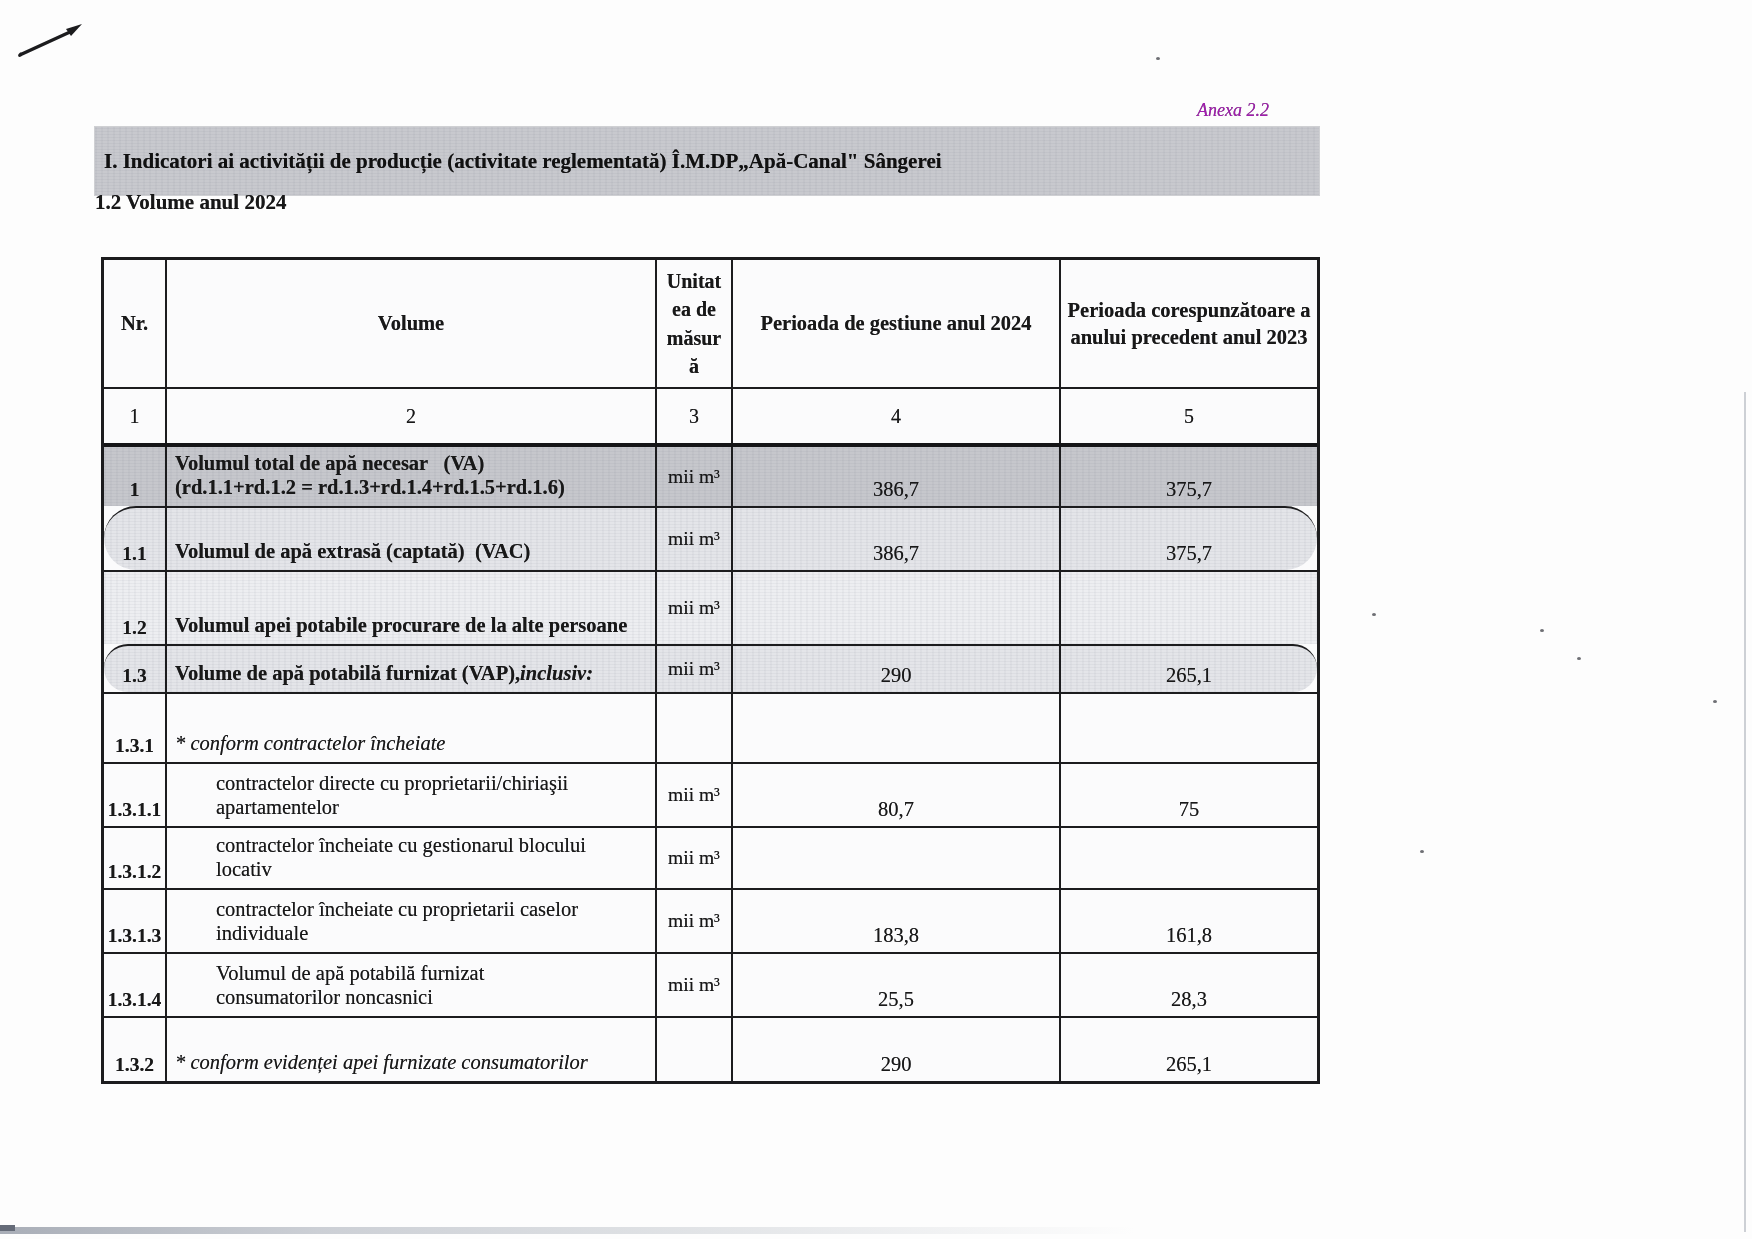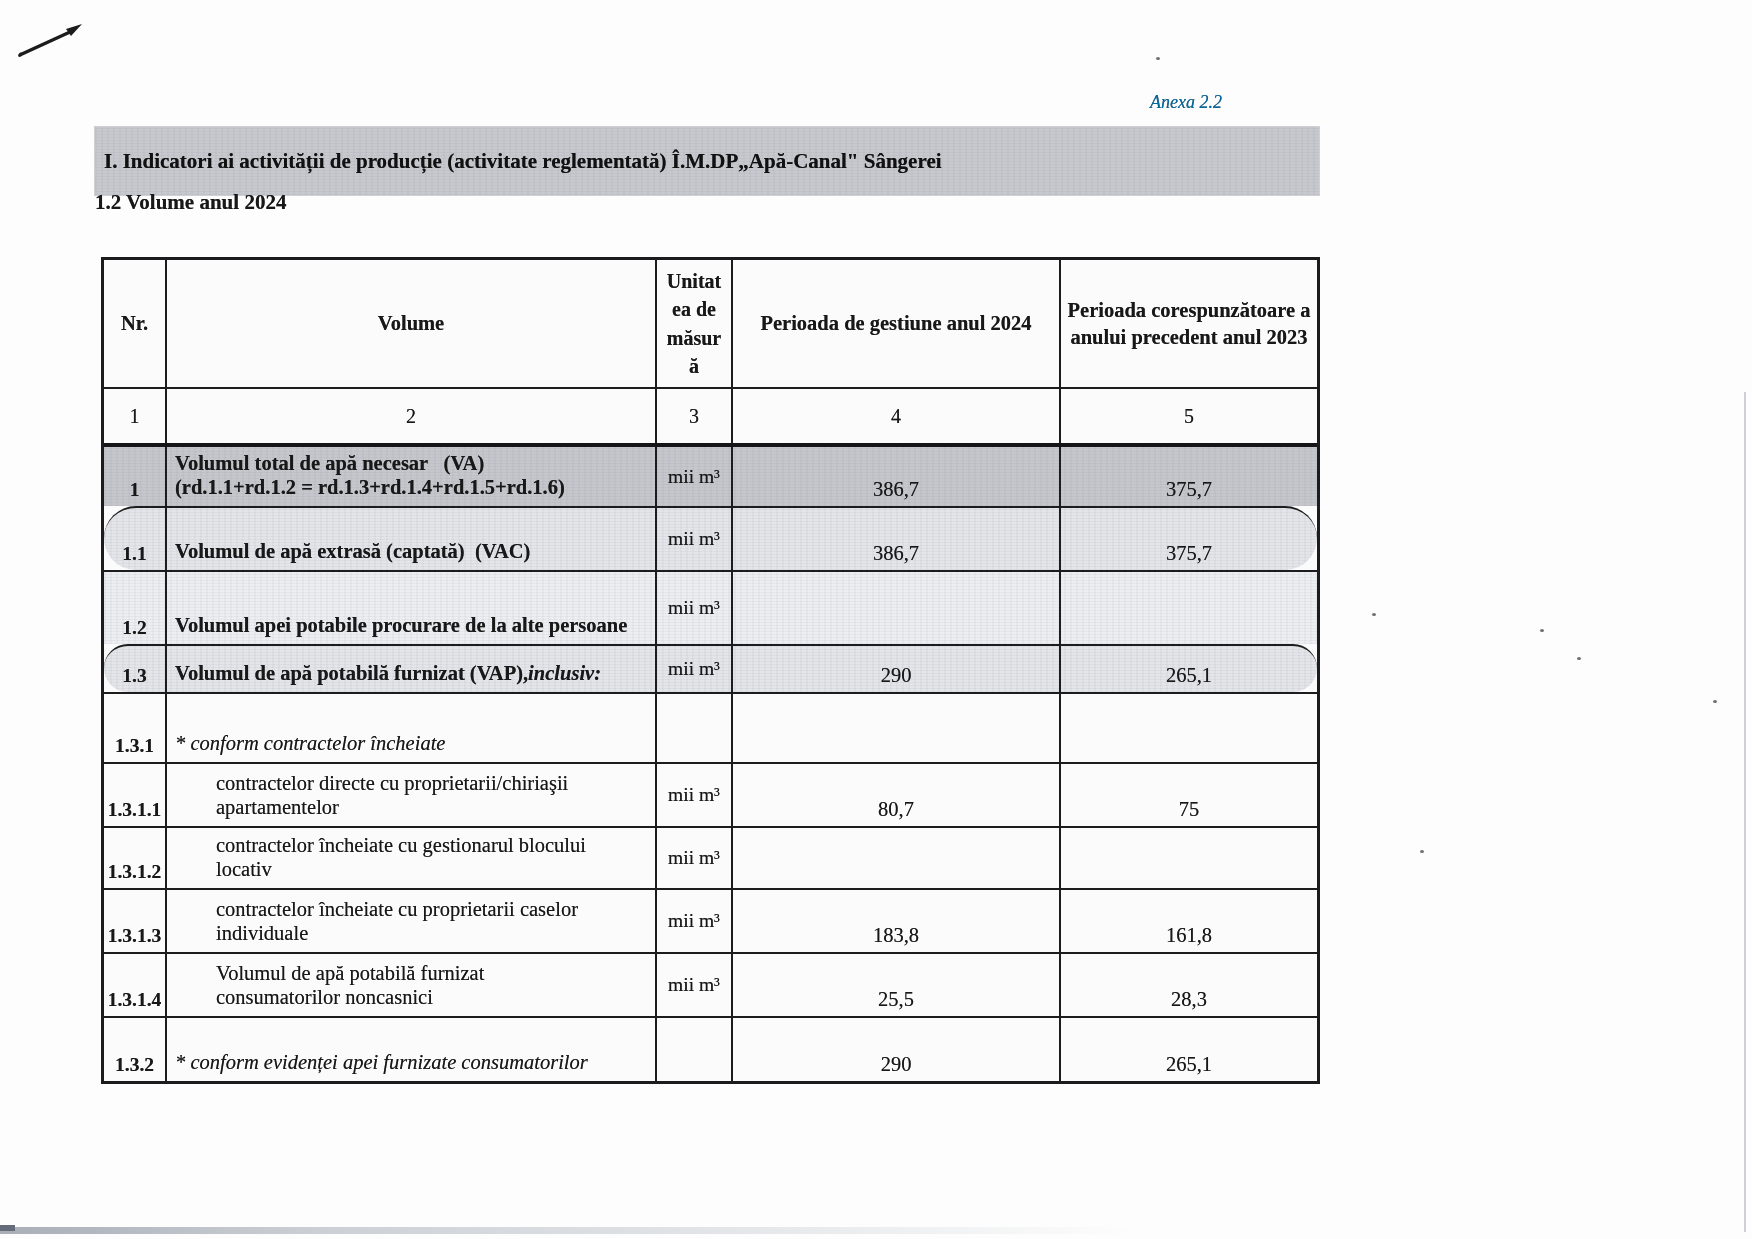--- a/index.html
+++ b/index.html
@@ -16,22 +16,22 @@
     background-image:
       repeating-linear-gradient(0deg, rgba(80,86,104,0.055) 0 1px, transparent 1px 3px),
       repeating-linear-gradient(90deg, rgba(80,86,104,0.045) 0 2px, transparent 2px 6px);
   }
 
   
   .pen-stroke { position: absolute; left: 16px; top: 18px; }
 
   
   .annex {
-    position: absolute; left: 1150px; top: 92px; width: 166px;
-    text-align: left; font-style: italic; font-size: 18px; color: #0369a1;
+    position: absolute; left: 1150px; top: 100px; width: 166px;
+    text-align: center; font-style: italic; font-size: 18px; color: #a21caf;
   }
 
   
   .title-bar {
     position: absolute; left: 95px; top: 127px; width: 1224px; height: 68px;
     background-color: #c8c9ce;
     display: flex; align-items: center;
     padding-left: 9px;
     font-weight: bold; font-size: 21px; color: #111;
     box-shadow: 0 0 0 1px rgba(150,152,160,0.45);
@@ -167,21 +167,21 @@
     <div class="c first c-nr nrc ink">1.2</div>
     <div class="c c-vol lblc b clip ink">Volumul apei potabile procurare de la alte persoane</div>
     <div class="c c-unit unitc ink">mii m³</div>
     <div class="c c-p24 valc ink"></div>
     <div class="c c-p23 valc ink"></div>
   </div>
 
   <div class="trow shade-light noise" style="height:48px">
     <div class="c first c-nr nrc ink">1.3</div>
     <div class="c c-vol lblc b clip ink">
-        <span>Volumul de apă potabilă furnizat (VAP), </span>
+        <span>Volume de apă potabilă furnizat (VAP), </span>
         <span class="i">inclusiv:</span>
       </div>
     <div class="c c-unit unitc ink">mii m³</div>
     <div class="c c-p24 valc ink">290</div>
     <div class="c c-p23 valc ink">265,1</div>
   </div>
 
   <div class="trow" style="height:70px">
     <div class="c first c-nr nrc ink">1.3.1</div>
     <div class="c c-vol lblc i ink">* conform contractelor încheiate</div>

